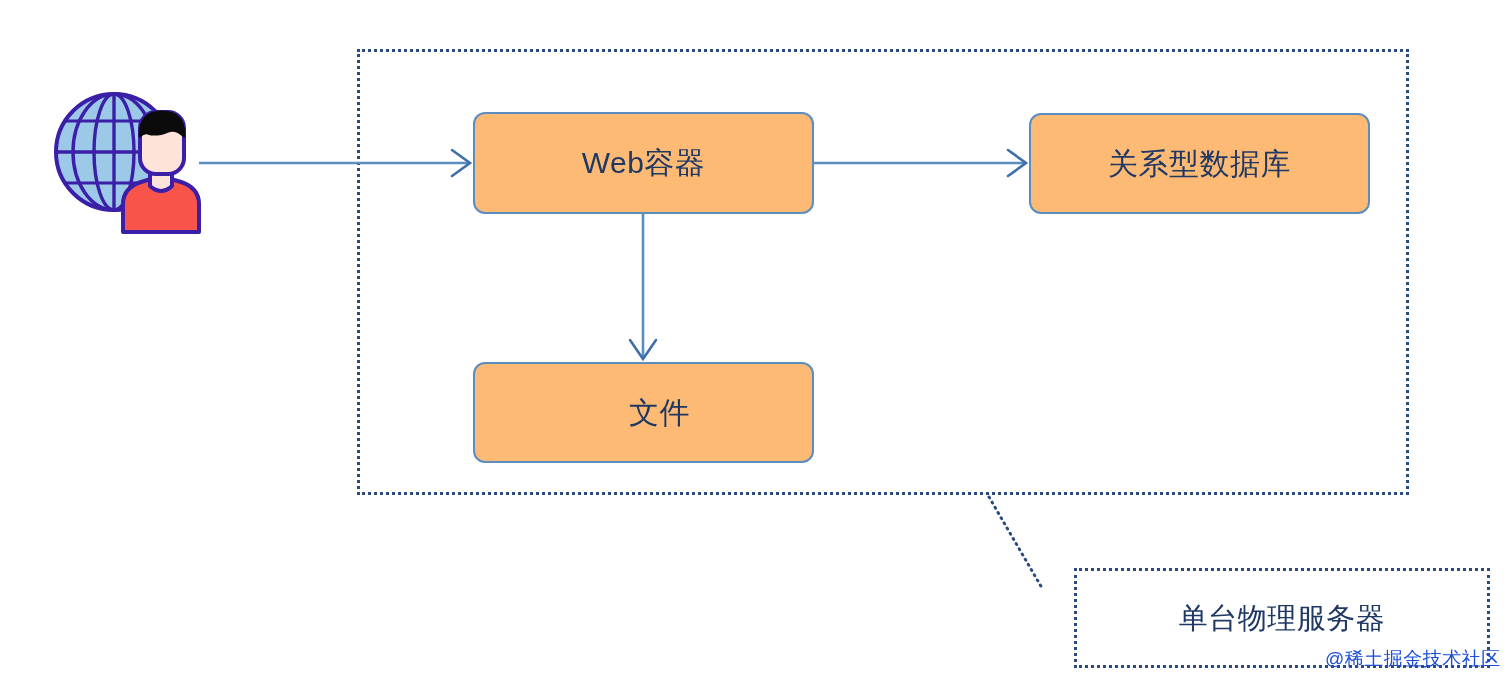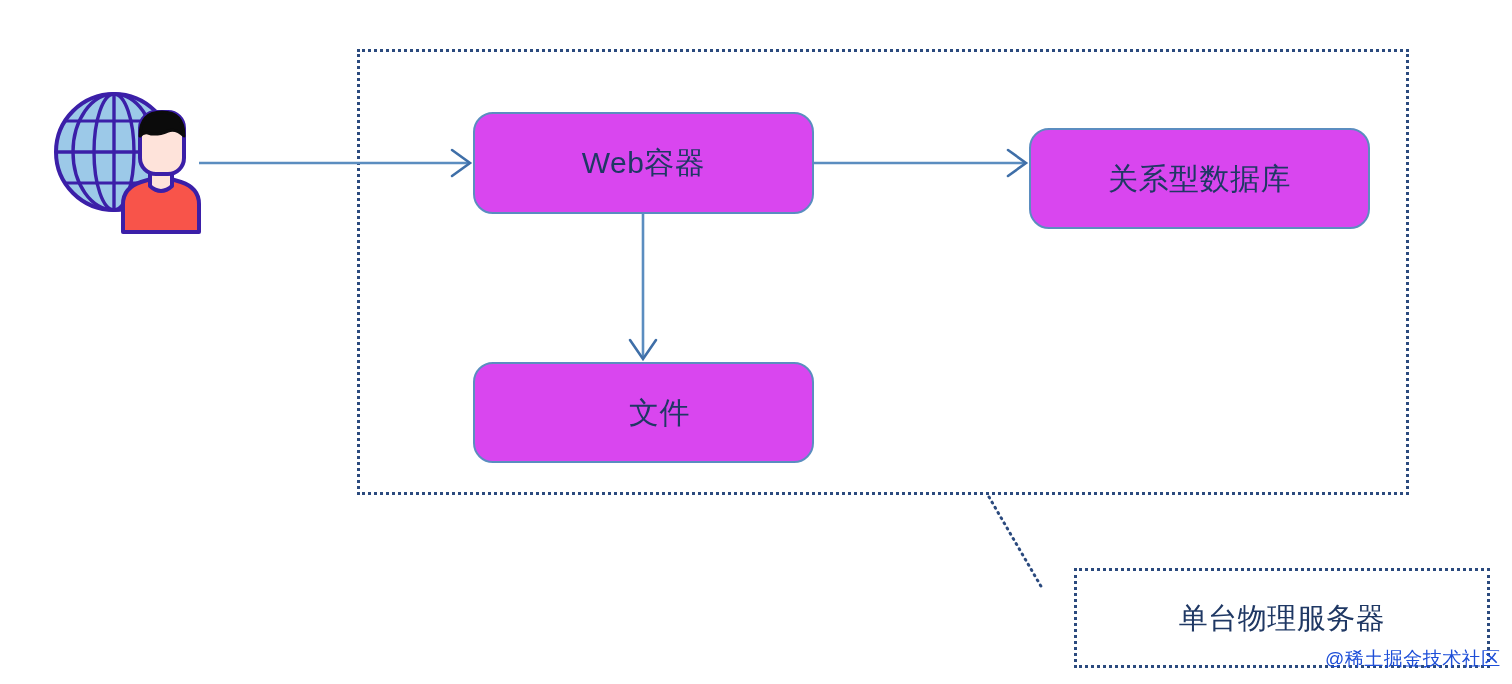--- a/index.html
+++ b/index.html
@@ -15,35 +15,35 @@
     width: 1512px;
     height: 684px;
     background: #ffffff;
     overflow: hidden;
   }
   
   .node {
     position: absolute;
     box-sizing: border-box;
     border: 2px solid #5B8DC0;
-    border-radius: 20px;
-    background: #d946ef;
+    border-radius: 12px;
+    background: #fdba74;
     display: flex;
     align-items: center;
     justify-content: center;
   }
   .node-label {
     color: #1F3864;
     font-size: 30px;
     line-height: 1;
     letter-spacing: 0.5px;
     white-space: nowrap;
   }
   #node-web   { left: 473px; top: 112px; width: 341px; height: 102px; }
-  #node-db    { left: 1029px; top: 128px; width: 341px; height: 101px; }
+  #node-db    { left: 1029px; top: 113px; width: 341px; height: 101px; }
   #node-file  { left: 473px; top: 362px; width: 341px; height: 101px; padding-left: 32px; }
 
   
   .dotted-box {
     position: absolute;
     box-sizing: border-box;
     border: 3px dotted #2B4A7E;
     background: transparent;
   }
   #server-boundary { left: 357px; top: 49px; width: 1052px; height: 446px; }

